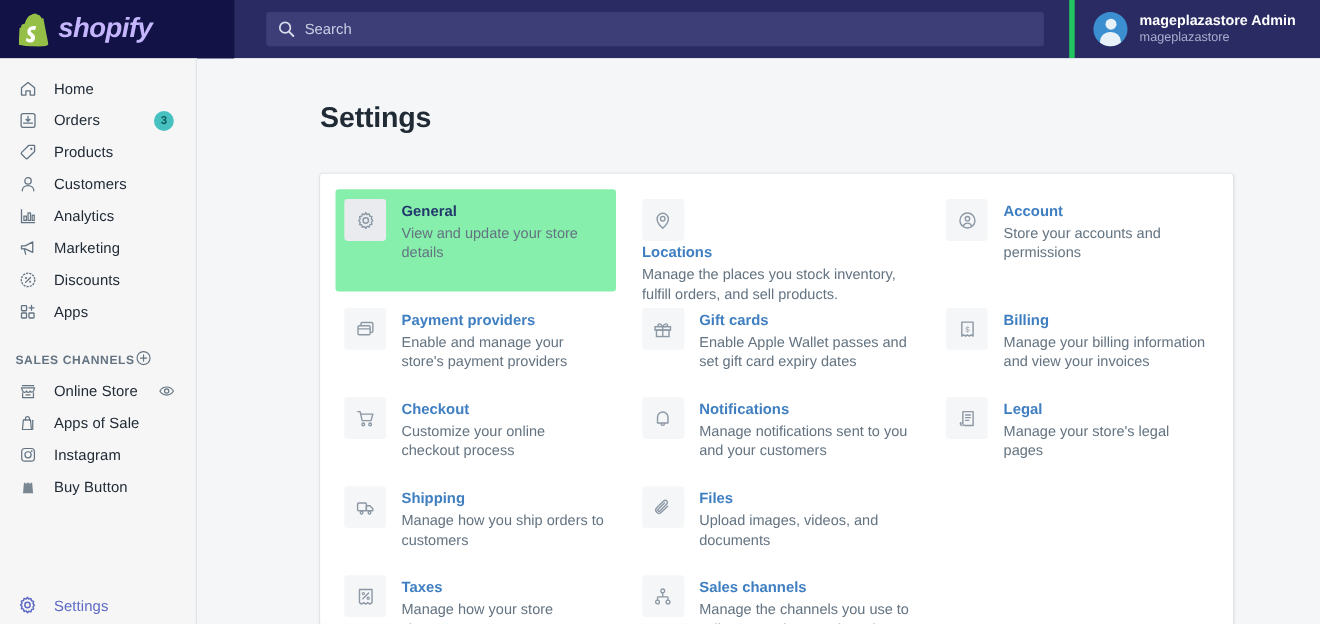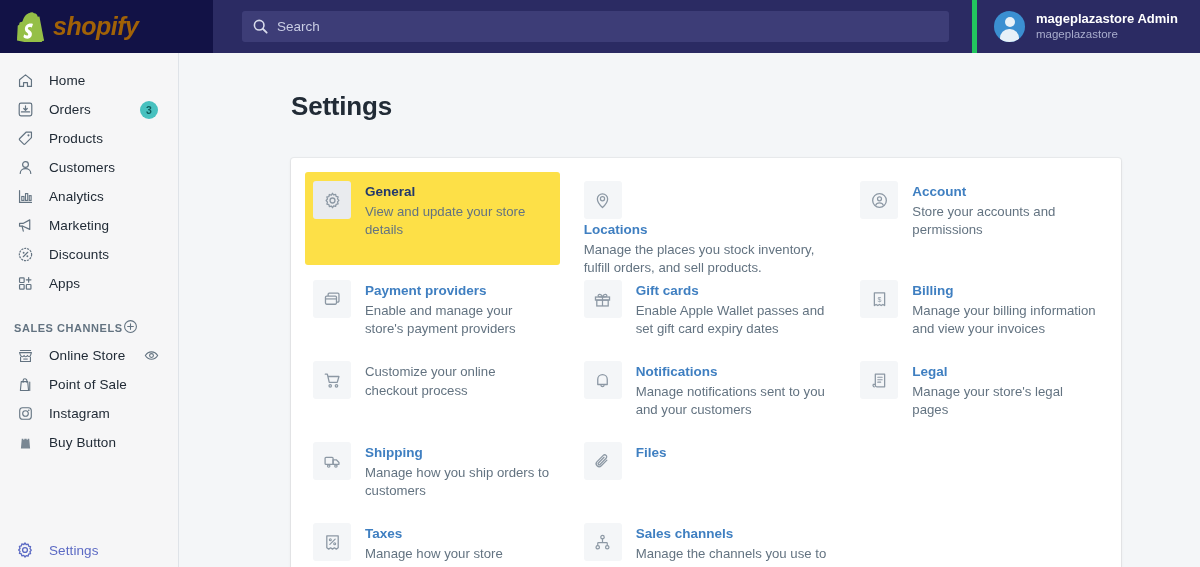--- a/index.html
+++ b/index.html
@@ -24,21 +24,21 @@
     padding-left: 17px;
     flex: 0 0 213px;
   }
   .logo-mark {
     width: 27px; height: 30px;
     position: relative;
     margin-right: 9px;
   }
   .logo-mark svg { display: block; }
   .logo-word {
-    color: #a16207;
+    color: #c4b5fd;
     font-size: 25px;
     font-style: italic;
     font-weight: bold;
     letter-spacing: -0.5px;
     line-height: 1;
   }
   .topbar-search-zone {
     flex: 1 1 auto;
     height: 53px;
     display: flex; align-items: center;
@@ -168,21 +168,21 @@
   .col:first-child { padding-left: 14px; }
   .col:last-child  { padding-right: 14px; }
 
   .sitem {
     display: flex;
     padding: 9px 8px 9px 8px;
     border-radius: 3px;
     cursor: pointer;
     margin-bottom: 6px;
   }
-  .sitem.selected { background: #fde047; }
+  .sitem.selected { background: #86efac; }
   .sitem .si-icon {
     width: 38px; height: 38px;
     flex: 0 0 38px;
     border-radius: 3px;
     background: #f4f6f8;
     display: flex; align-items: center; justify-content: center;
     margin-right: 14px;
     color: #919eab;
   }
   .sitem.selected .si-icon { background: #e9ebee; }
@@ -373,21 +373,21 @@
   </div>
 
   <div class="nav-item">
     <span class="ni-icon">
       <svg width="17" height="17" viewBox="0 0 20 20">
           <path d="M5 6.6h7.6l1 10.4H4L5 6.6z" fill="none" stroke="#637381" stroke-width="1.3" stroke-linejoin="round"></path>
           <path d="M7.2 8V5.4a2.2 2.2 0 014.4 0V8" fill="none" stroke="#637381" stroke-width="1.3"></path>
           <path d="M15 7.2v9.8" stroke="#637381" stroke-width="1.3" stroke-linecap="round"></path>
         </svg>
     </span>
-    <span class="ni-label">Point of Sale</span>
+    <span class="ni-label">Apps of Sale</span>
   </div>
 
   <div class="nav-item">
     <span class="ni-icon">
       <svg width="17" height="17" viewBox="0 0 20 20">
           <rect x="3.2" y="3.2" width="13.6" height="13.6" rx="3.4" fill="none" stroke="#637381" stroke-width="1.3"></rect>
           <circle cx="10" cy="10" r="3.3" fill="none" stroke="#637381" stroke-width="1.3"></circle>
           <circle cx="13.9" cy="6.1" r="0.95" fill="#637381"></circle>
         </svg>
     </span>
@@ -453,20 +453,21 @@
 
       <div class="sitem">
         <span class="si-icon">
           <svg width="19" height="19" viewBox="0 0 20 20">
               <path d="M2.4 3.4h2.2l2 8.6h8.4l1.8-6.2H5.4" fill="none" stroke="#8c98a4" stroke-width="1.35" stroke-linejoin="round" stroke-linecap="round"></path>
               <circle cx="7.6" cy="15.6" r="1.3" fill="none" stroke="#8c98a4" stroke-width="1.3"></circle>
               <circle cx="14.2" cy="15.6" r="1.3" fill="none" stroke="#8c98a4" stroke-width="1.3"></circle>
             </svg>
         </span>
         <span class="si-text">
+          <div class="si-title">Checkout</div>
           <div class="si-desc">Customize your online checkout process</div>
         </span>
       </div>
 
       <div class="sitem">
         <span class="si-icon">
           <svg width="19" height="19" viewBox="0 0 20 20">
               <rect x="2.2" y="5.6" width="8.4" height="7.4" rx="1" fill="none" stroke="#8c98a4" stroke-width="1.35"></rect>
               <path d="M10.6 8.2h3.4l2.8 2.8v2h-6.2V8.2z" fill="none" stroke="#8c98a4" stroke-width="1.35" stroke-linejoin="round"></path>
               <circle cx="6" cy="14.8" r="1.25" fill="none" stroke="#8c98a4" stroke-width="1.3"></circle>
@@ -539,20 +540,21 @@
       </div>
 
       <div class="sitem">
         <span class="si-icon">
           <svg width="19" height="19" viewBox="0 0 20 20">
               <path d="M14.6 8.6l-5.9 5.9a3.1 3.1 0 01-4.4-4.4l6.5-6.5a2.1 2.1 0 113 3l-6.5 6.5a1.1 1.1 0 11-1.6-1.6l5.9-5.9" fill="none" stroke="#8c98a4" stroke-width="1.35" stroke-linecap="round" stroke-linejoin="round"></path>
             </svg>
         </span>
         <span class="si-text">
           <div class="si-title">Files</div>
+          <div class="si-desc">Upload images, videos, and documents</div>
         </span>
       </div>
 
       <div class="sitem">
         <span class="si-icon">
           <svg width="19" height="19" viewBox="0 0 20 20">
               <circle cx="10" cy="4.4" r="1.8" fill="none" stroke="#8c98a4" stroke-width="1.3"></circle>
               <circle cx="5" cy="15" r="1.8" fill="none" stroke="#8c98a4" stroke-width="1.3"></circle>
               <circle cx="15" cy="15" r="1.8" fill="none" stroke="#8c98a4" stroke-width="1.3"></circle>
               <path d="M10 6.2v4M10 10.2H5.6M10 10.2h4.4M5 10.4V13M15 10.4V13" fill="none" stroke="#8c98a4" stroke-width="1.25" stroke-linecap="round"></path>

